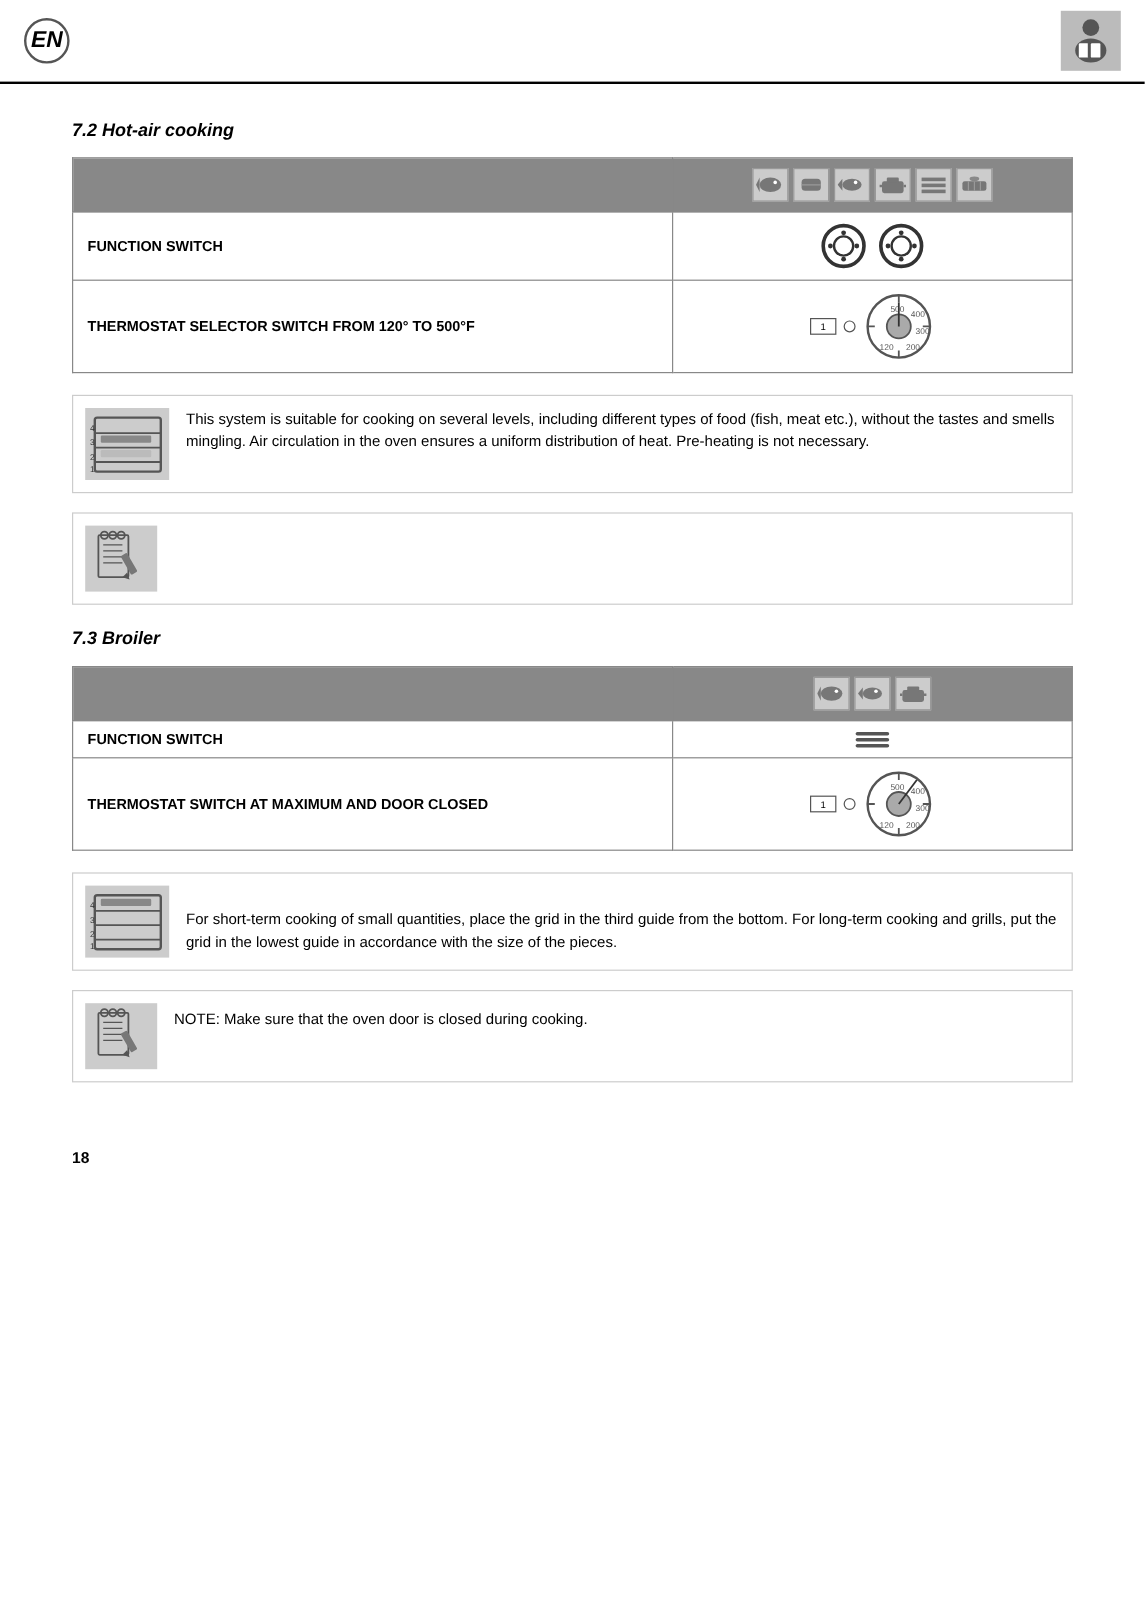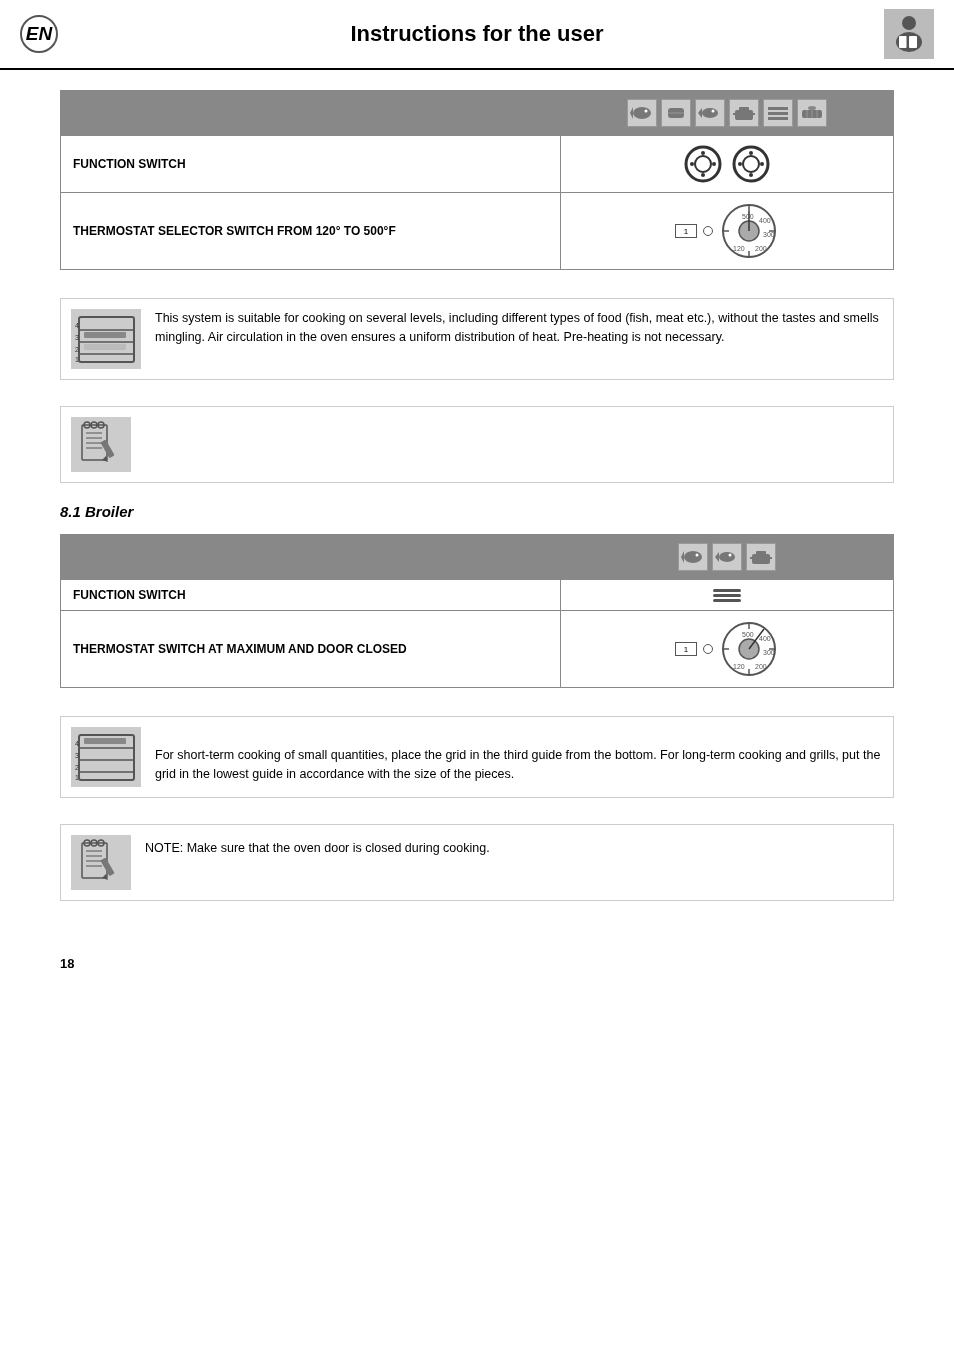--- a/index.html
+++ b/index.html
@@ -67,21 +67,21 @@
       font-weight: bold;
       font-style: italic;
       margin-bottom: 14px;
       margin-top: 10px;
     }
 
     
     .info-table {
       width: 100%;
       border-collapse: collapse;
-      margin-bottom: 28px;
+      margin-bottom: 18px;
     }
     .info-table td {
       border: 1px solid #888;
       padding: 8px 12px;
       vertical-align: middle;
     }
     .info-table .header-row td {
       background: #888;
       border: 1px solid #888;
       padding: 8px 12px;
@@ -143,21 +143,21 @@
       height: 10px;
       border: 1px solid #555;
       border-radius: 50%;
     }
 
     
     .info-box {
       display: flex;
       align-items: flex-start;
       gap: 14px;
-      margin-bottom: 26px;
+      margin-bottom: 16px;
       border: 1px solid #ccc;
       padding: 10px;
     }
     .info-box-icon {
       width: 70px;
       min-width: 70px;
       height: 60px;
       background: #ccc;
       display: flex;
       align-items: center;
@@ -221,36 +221,36 @@
       height: 40px;
     }
   </style>
 </head>
 <body>
 
 <div class="header">
   <div class="header-en-badge">
     <span>EN</span>
   </div>
-  <div class="header-title">Instructions for the user</div>
   <div class="header-icon">
 
     <svg width="44" height="44" viewBox="0 0 44 44">
       <circle cx="22" cy="11" r="7" fill="#555"></circle>
       <ellipse cx="22" cy="30" rx="13" ry="10" fill="#555"></ellipse>
       <rect x="12" y="24" width="8" height="12" fill="#fff" rx="1"></rect>
       <rect x="22" y="24" width="8" height="12" fill="#fff" rx="1"></rect>
       <line x1="20" y1="24" x2="20" y2="36" stroke="#555" stroke-width="1"></line>
     </svg>
   </div>
 </div>
 
 <div class="content">
 
   <div>
+    <div class="section-heading">7.2   Hot-air cooking</div>
 
     <table class="info-table">
       <tbody>
           <tr class="header-row">
         <td style="width:60%;"></td>
         <td class="icon-cell">
 
           <div class="food-icons">
             <div class="food-icon">
               <svg width="24" height="22" viewBox="0 0 24 22">
@@ -394,21 +394,21 @@
           <circle cx="27" cy="5" r="3" fill="none" stroke="#555" stroke-width="1.5"></circle>
 
           <rect x="30" y="20" width="6" height="18" fill="#777" rx="1" transform="rotate(-30 33 28)"></rect>
           <polygon points="28,40 32,36 34,42" fill="#555"></polygon>
         </svg>
       </div>
     </div>
   </div>
 
   <div>
-    <div class="section-heading">8.1   Broiler</div>
+    <div class="section-heading">7.3   Broiler</div>
 
     <table class="info-table">
       <tbody>
           <tr class="header-row">
         <td style="width:60%;"></td>
         <td class="icon-cell">
           <div class="food-icons">
             <div class="food-icon">
               <svg width="24" height="22" viewBox="0 0 24 22">
                     <ellipse cx="12" cy="11" rx="9" ry="6" fill="#777"></ellipse>

